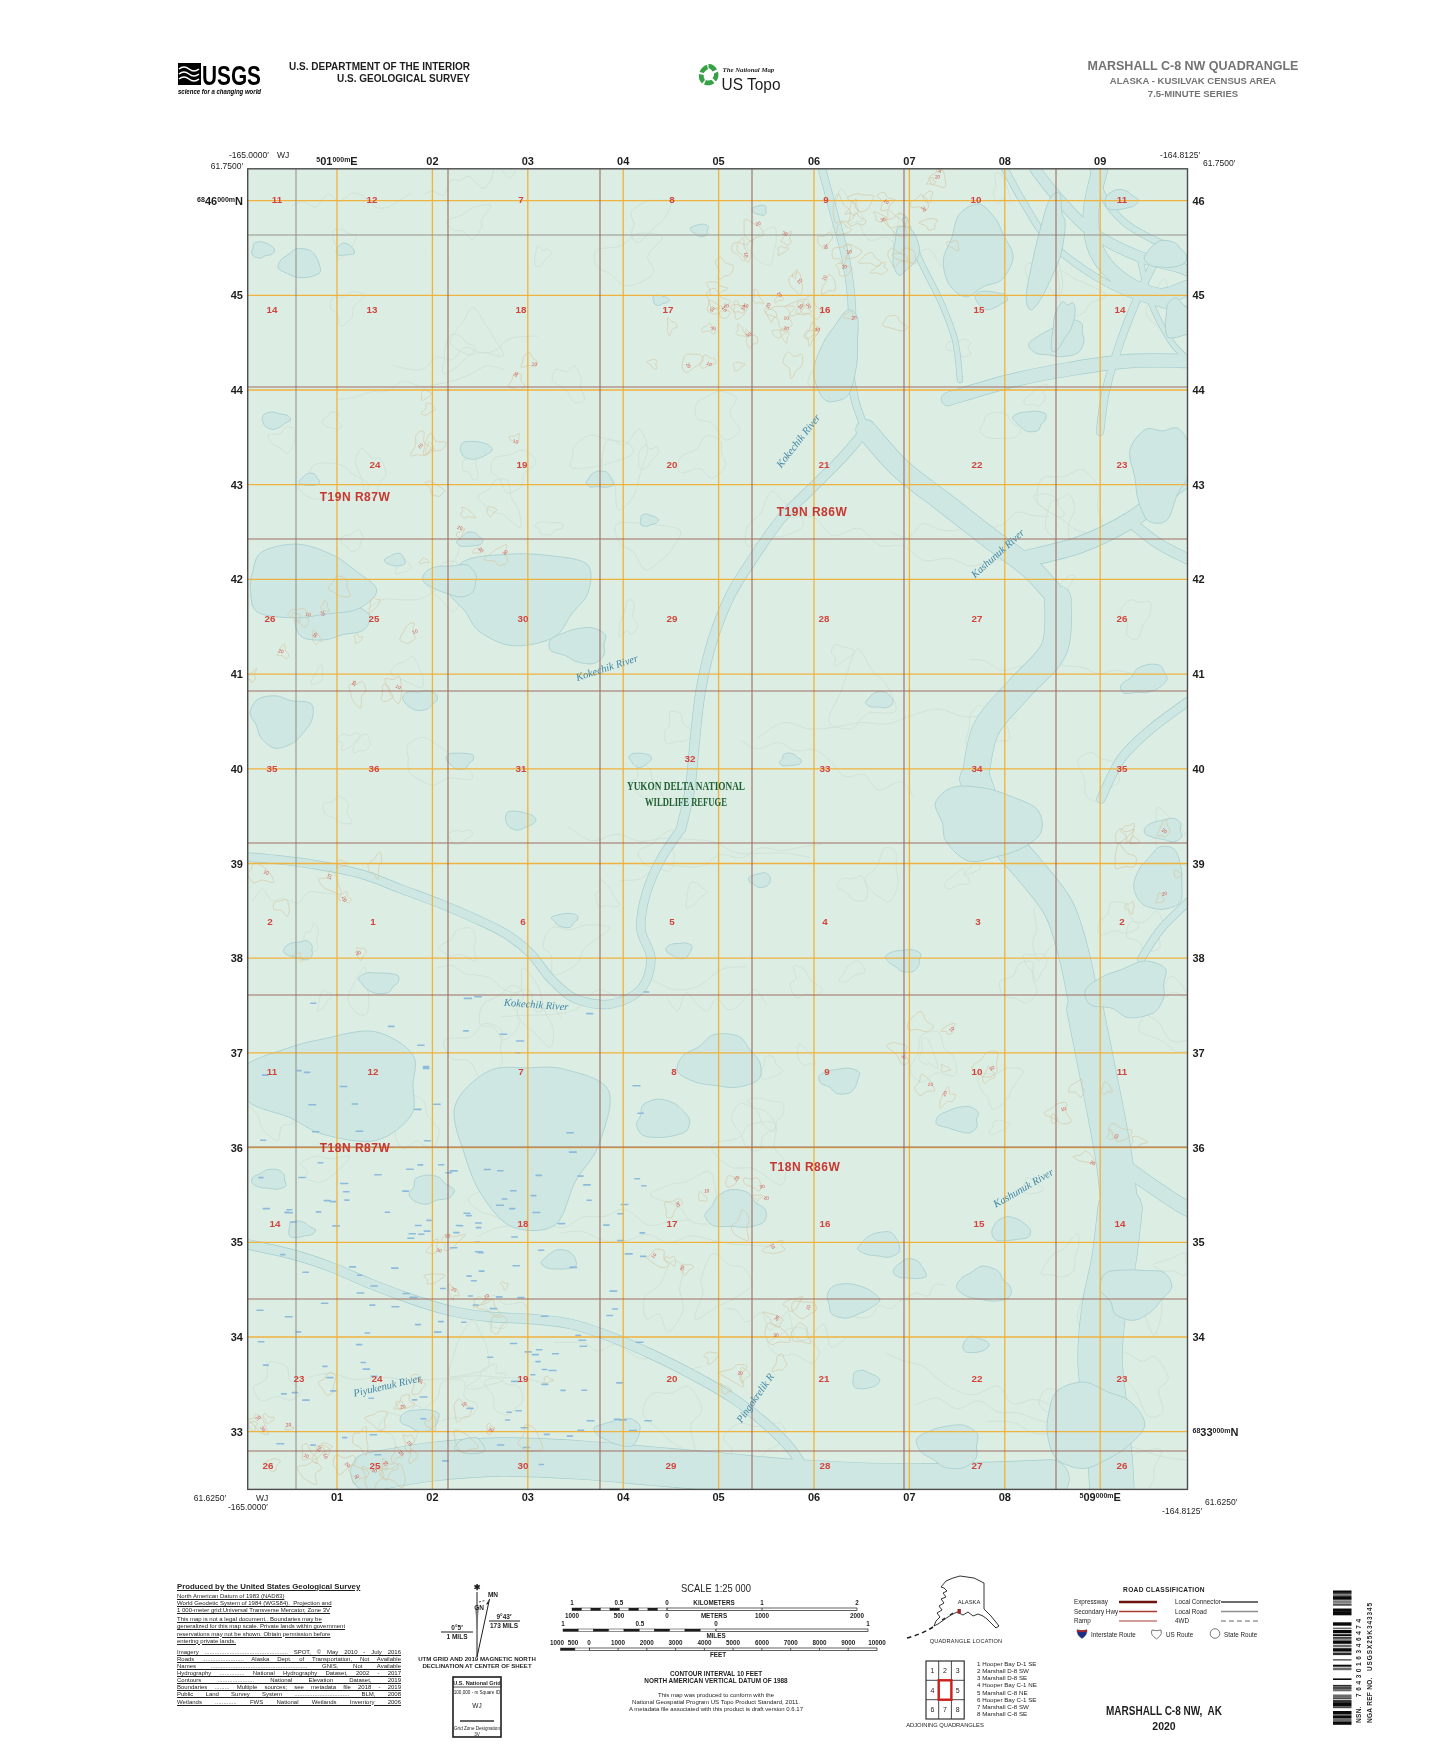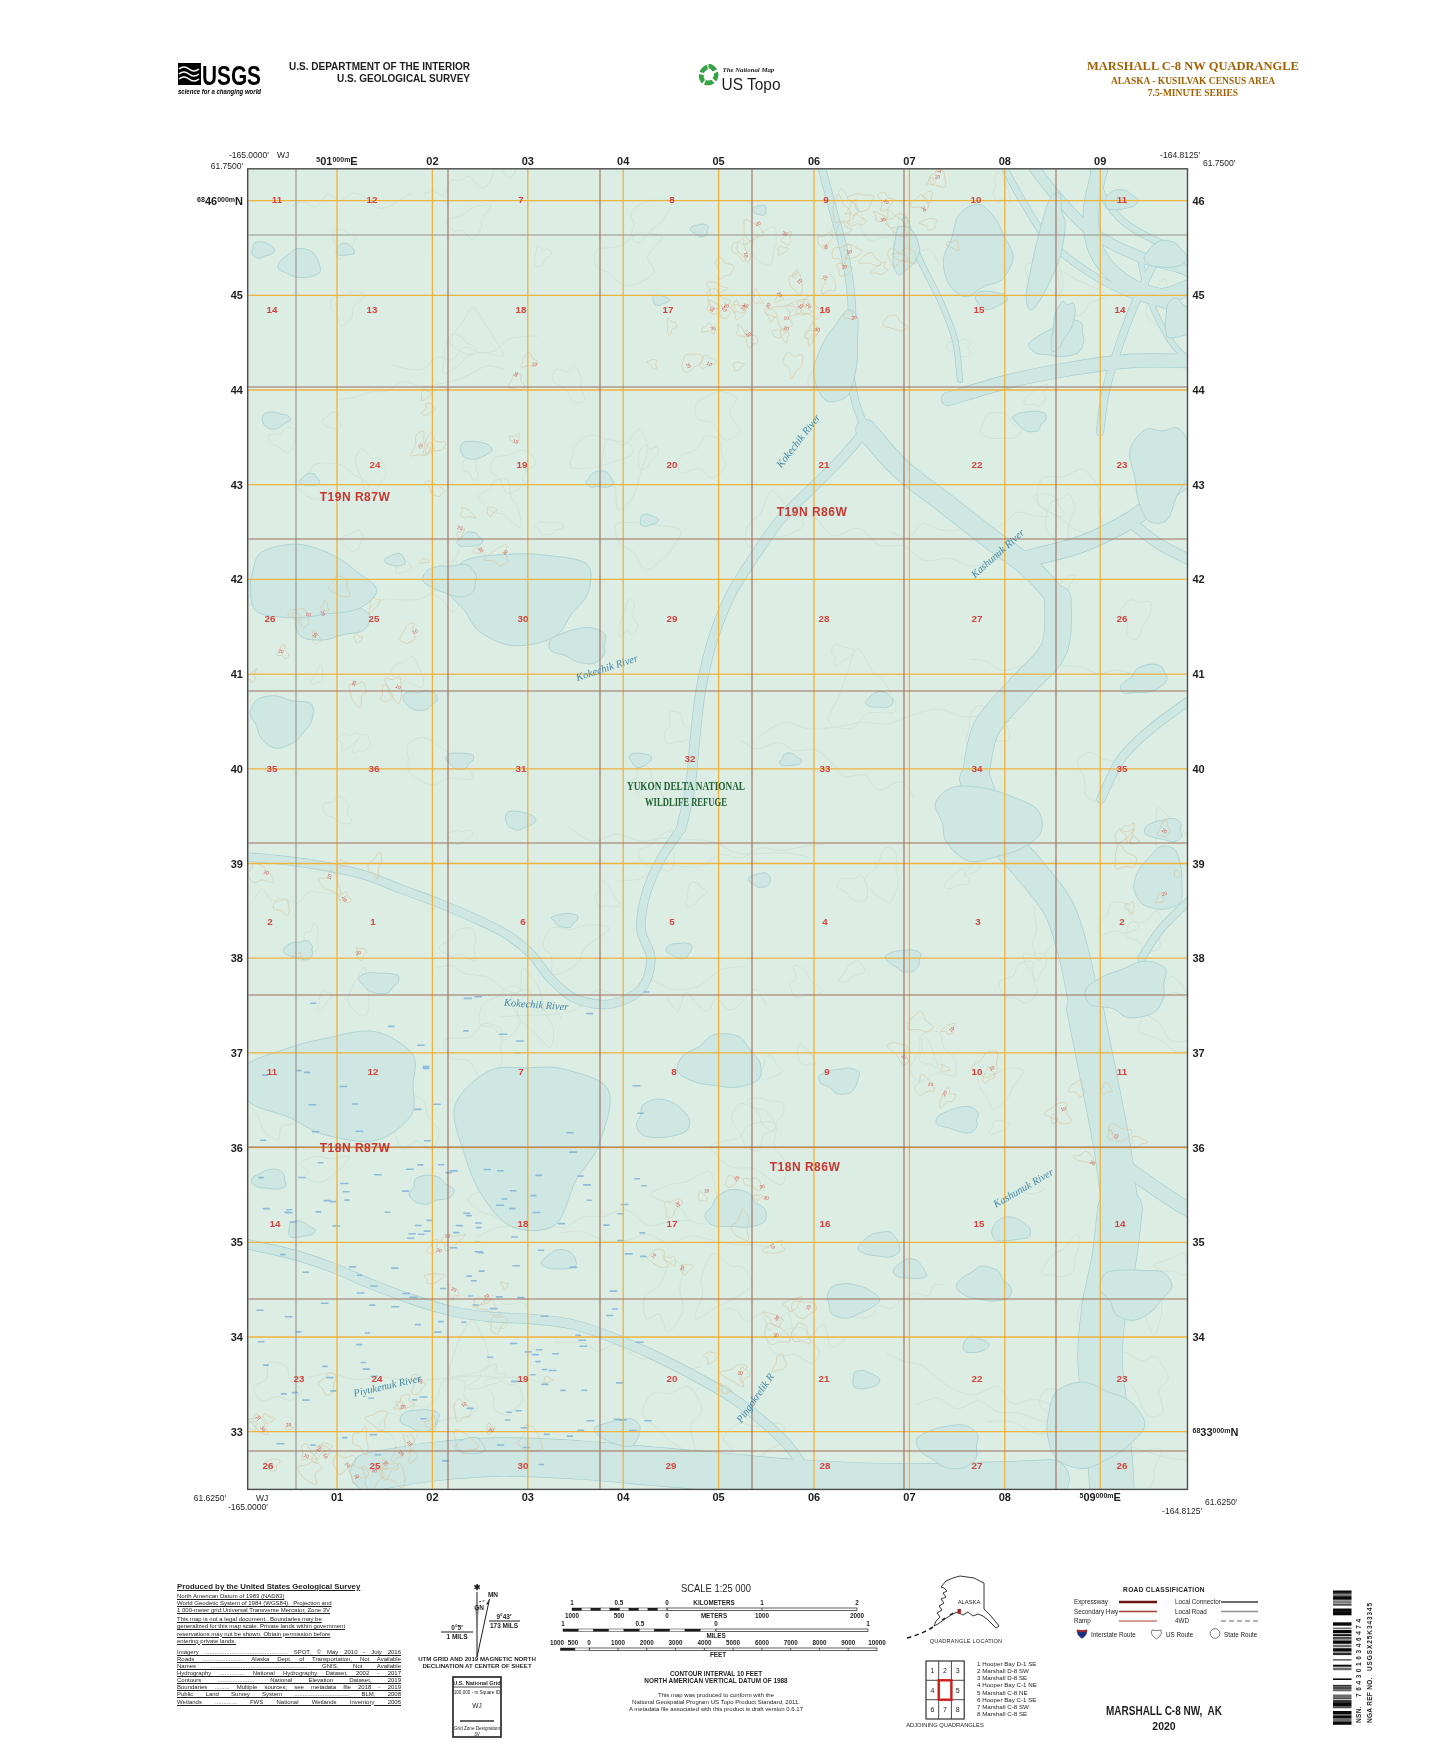--- a/index.html
+++ b/index.html
@@ -29,21 +29,21 @@
       <path d="M21,9.5 C22,13 21.5,16.5 19,19.5 L15.5,16 C16.8,14.5 17.2,13 17,11.5 Z"></path>
       <path d="M17.5,21 C14.5,23.5 10.5,24 7,22.5 L9,18 C11,18.8 12.8,18.6 14.3,17.8 Z"></path>
       <path d="M5,21.5 C2.5,19 1.3,15.5 2,12 L6.8,13 C6.5,14.8 6.9,16.5 8,18 Z"></path>
       <path d="M2.5,10 C3.8,6.5 6.5,3.8 10,2.8 L11,7.5 C9,8.2 7.6,9.4 6.8,11 Z"></path>
     </g>
     <text x="25.5" y="10" font-size="6.8" font-style="italic" font-weight="bold" font-family="Liberation Serif, serif" fill="#1d1d1d">The National Map</text>
     <text x="24.5" y="28" font-size="17" font-family="Liberation Sans, sans-serif" fill="#1d1d1d" textLength="59" lengthAdjust="spacingAndGlyphs">US Topo</text>
   </svg>
 </div>
 
-<div class="abs" style="left:1063px;top:59px;width:260px;text-align:center;color:#a16207;font-family:Liberation Serif, serif;">
+<div class="abs" style="left:1063px;top:59px;width:260px;text-align:center;color:#737373;">
   <div style="font-size:12.5px;font-weight:bold;">MARSHALL C-8 NW QUADRANGLE</div>
   <div style="font-size:9.5px;font-weight:bold;margin-top:2px;">ALASKA - KUSILVAK CENSUS AREA</div>
   <div style="font-size:9.5px;font-weight:bold;margin-top:2px;">7.5-MINUTE SERIES</div>
 </div>
 
 <svg class="abs" style="left:0;top:0;" width="1445" height="1746" viewBox="0 0 1445 1746">
 <defs>
 <clipPath id="mapclip">
           <rect x="247.7" y="168.8" width="939.8" height="1320.6000000000001"></rect>
         </clipPath>

